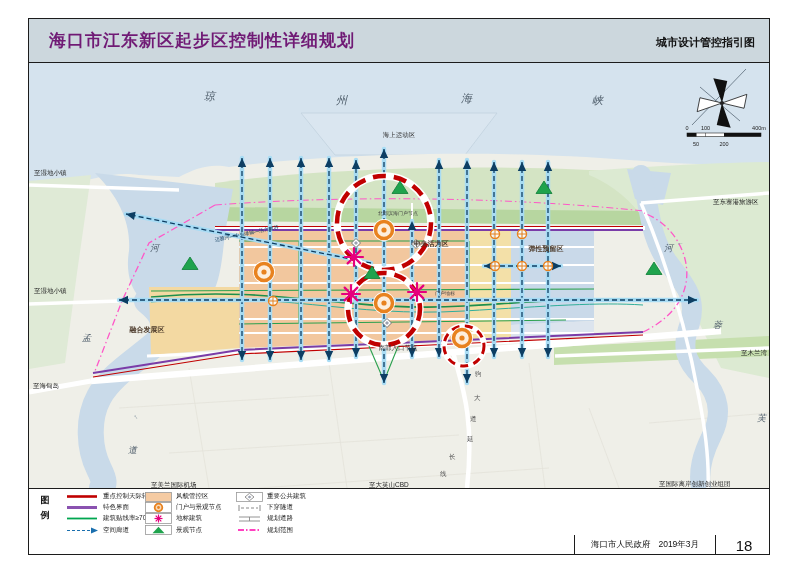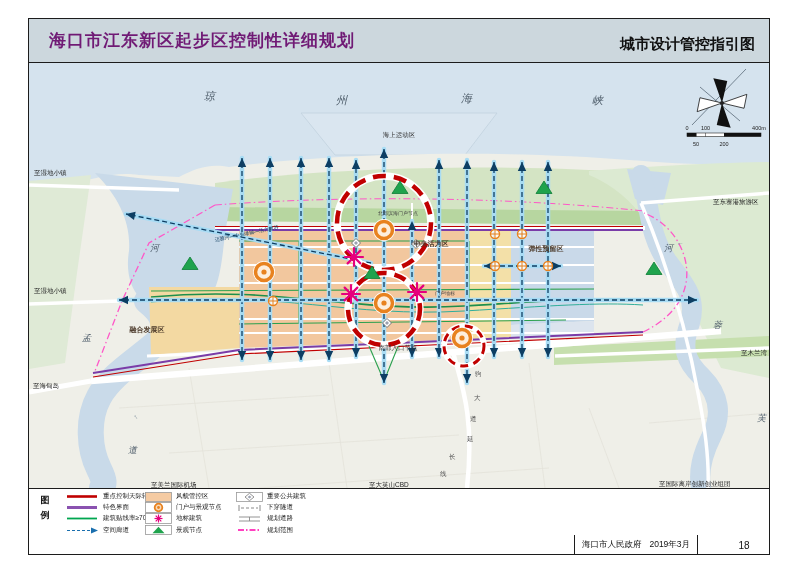--- a/index.html
+++ b/index.html
@@ -2,21 +2,21 @@
 <html><head>
 <meta charset="utf-8">
 <style>
   html,body{margin:0;padding:0;background:#fff;width:800px;height:565px;overflow:hidden;
     font-family:"Liberation Sans",sans-serif;}
   .sheet{position:absolute;left:28px;top:18px;width:742px;height:537px;border:1.5px solid #1c1c1c;
     background:#fff;box-sizing:border-box;}
   .header{position:absolute;left:0;top:0;width:100%;height:44px;background:#ccd7dd;
     border-bottom:1.5px solid #1c1c1c;box-sizing:border-box;}
   .title{position:absolute;left:20px;top:10px;font-size:17px;font-weight:bold;color:#701a75;letter-spacing:1px;}
-  .subtitle{position:absolute;right:14px;top:16px;font-size:15px;font-weight:600;color:#111;}
+  .subtitle{position:absolute;right:14px;top:16px;font-size:11px;font-weight:600;color:#111;}
   .map{position:absolute;left:0;top:44px;width:740px;height:425px;overflow:hidden;}
   .map svg{display:block;}
   
   text.lbl{font-family:"Liberation Sans",sans-serif;}
   .sea-name{font:italic 11px "DejaVu Serif",serif;fill:#4e5d6a;letter-spacing:2px;}
   .river{font:italic 9px "DejaVu Serif",serif;fill:#4e5d6a;}
   .place{font:6.5px "Liberation Sans",sans-serif;fill:#333;}
   .zone{font:bold 7px "Liberation Sans",sans-serif;fill:#4a3828;}
   .tiny{font:5px "Liberation Sans",sans-serif;fill:#444;}
   .edge{font:6.5px "Liberation Sans",sans-serif;fill:#222;}
@@ -29,25 +29,25 @@
     background:#fff;box-sizing:border-box;}
   .legend-title{position:absolute;left:9px;top:4px;width:14px;display:flex;flex-direction:column;
     font-size:9px;font-weight:bold;color:#111;line-height:15px;text-align:center;}
   .lcol{position:absolute;top:2px;}
   .lcol1{left:36px;} .lcol2{left:116px;} .lcol3{left:207px;}
   .lrow{display:flex;align-items:center;height:11.2px;gap:4px;}
   .ltext{font-size:6.5px;color:#222;white-space:nowrap;}
   .sym{display:inline-flex;align-items:center;}
   
   .footer{position:absolute;left:0;top:516px;width:100%;height:20px;box-sizing:border-box;}
-  .gov-box{position:absolute;left:545px;top:0;width:124px;height:100%;border-left:1px solid #1c1c1c;
+  .gov-box{position:absolute;left:545px;top:0;width:142px;height:100%;border-left:1px solid #1c1c1c;
     border-right:1px solid #1c1c1c;display:flex;align-items:center;justify-content:center;
     font-size:8.5px;color:#111;gap:8px;box-sizing:border-box;}
   .page-num{position:absolute;left:699px;top:0;right:9px;height:100%;display:flex;align-items:center;
-    justify-content:center;font-size:10px;color:#111;}
+    justify-content:center;font-size:15px;color:#111;}
 </style>
 </head>
 <body>
 
 <div class="sheet">
 
   <div class="header">
     <div class="title">海口市江东新区起步区控制性详细规划</div>
     <div class="subtitle">城市设计管控指引图</div>
   </div>

